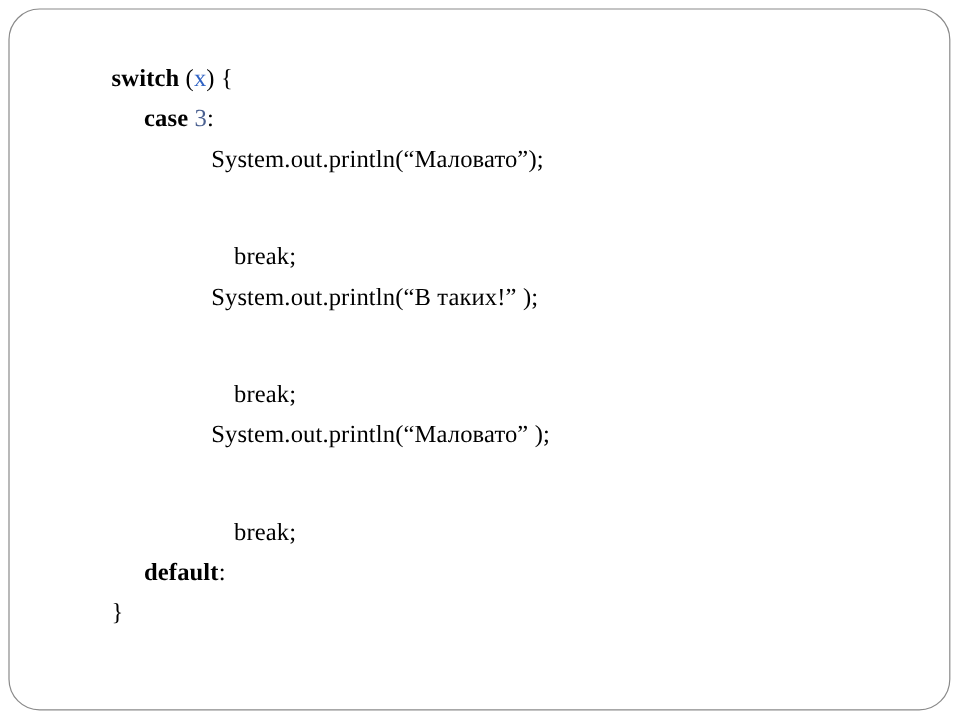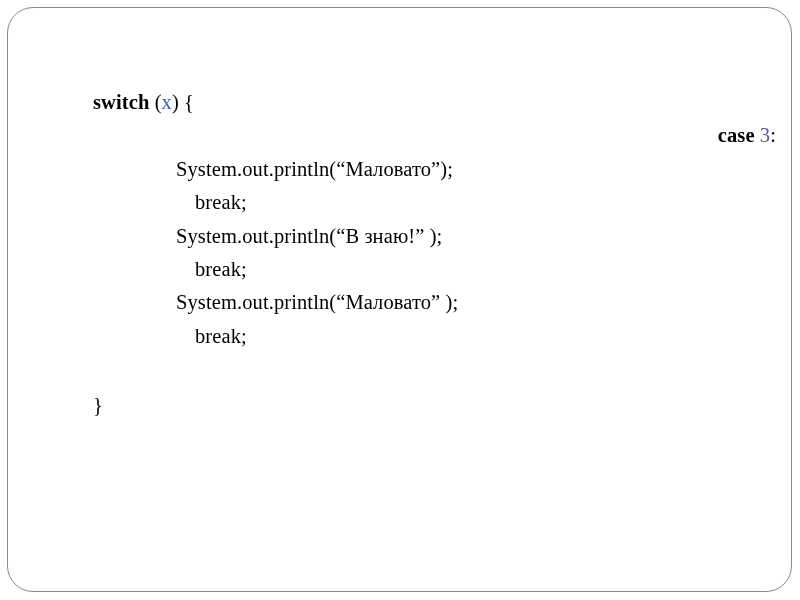--- a/index.html
+++ b/index.html
@@ -38,24 +38,24 @@
   .code-line {
     font-family: "Liberation Serif", "DejaVu Serif", serif;
     font-size: 20.5px;
     line-height: 33.4px;
     color: #000000;
     white-space: pre;
     letter-spacing: 0.1px;
   }
 
   
-  .ind-0 { padding-left: 7px; margin-top: 36px; }
-  .ind-1 { padding-left: 34px; text-align: right; }
+  .ind-0 { padding-left: 7px; }
+  .ind-1 { padding-left: 34px; }
   .ind-2 { padding-left: 90px; }
-  .ind-3 { padding-left: 109px; }
+  .ind-3 { padding-left: 109px; margin-top: 48px; }
 
   
   .kw {
     font-weight: bold;
     color: #000000;
   }
   .num {
     color: #4a6090;
   }
   .var {
@@ -70,19 +70,20 @@
 </style>
 </head>
 <body>
 
 <div id="slide">
   <div id="code-block">
       <div class="code-line ind-0"><span class="kw">switch</span><span class="plain"> (</span><span class="var">x</span><span class="plain">) {</span></div>
       <div class="code-line ind-1"><span class="kw">case</span><span class="plain"> </span><span class="num">3</span><span class="plain">:</span></div>
       <div class="code-line ind-2"><span class="plain">System.out.println(</span><span class="str">“Маловато”</span><span class="plain">);</span></div>
       <div class="code-line ind-3"><span class="plain">break;</span></div>
-      <div class="code-line ind-2"><span class="plain">System.out.println(</span><span class="str">“В знаю!”</span><span class="plain"> );</span></div>
+      <div class="code-line ind-2"><span class="plain">System.out.println(</span><span class="str">“В таких!”</span><span class="plain"> );</span></div>
       <div class="code-line ind-3"><span class="plain">break;</span></div>
       <div class="code-line ind-2"><span class="plain">System.out.println(</span><span class="str">“Маловато”</span><span class="plain"> );</span></div>
       <div class="code-line ind-3"><span class="plain">break;</span></div>
+      <div class="code-line ind-1"><span class="kw">default</span><span class="plain">:</span></div>
       <div class="code-line ind-0"><span class="plain">}</span></div>
     </div>
 </div>
 
 </body></html>

